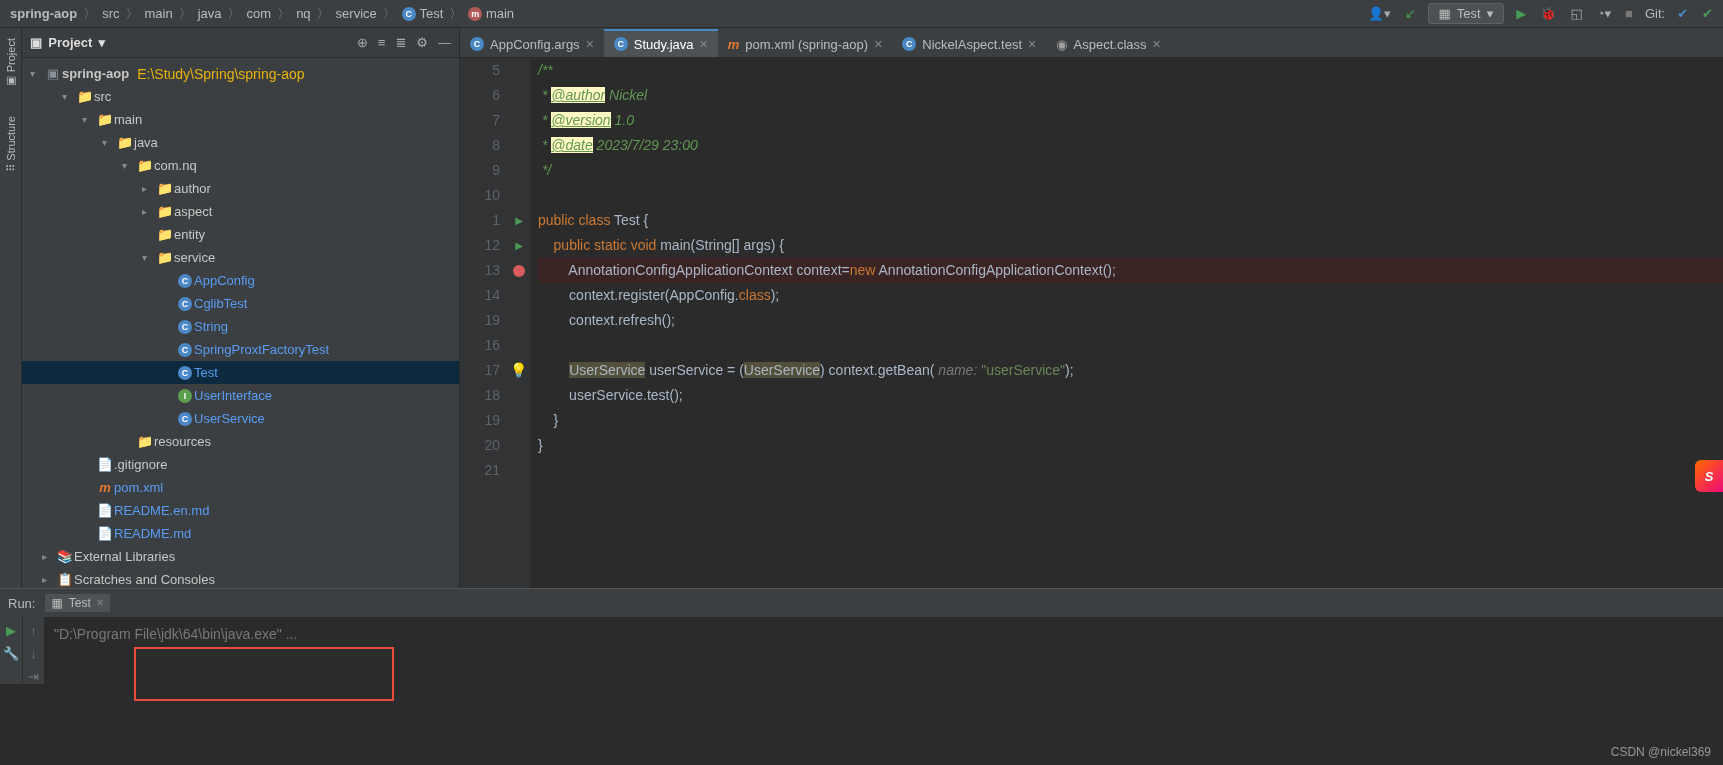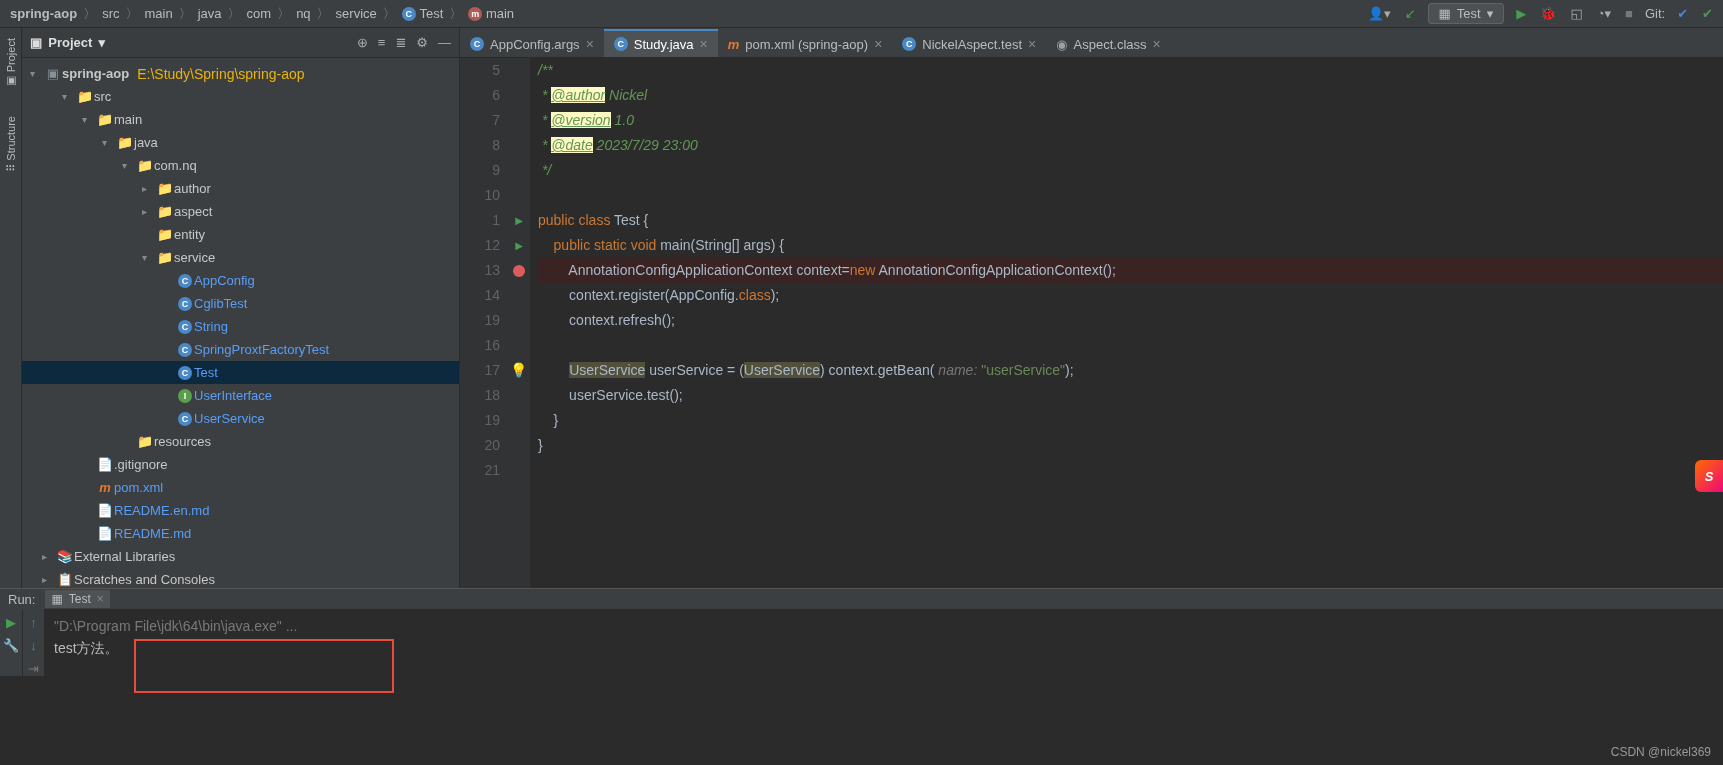--- a/index.html
+++ b/index.html
@@ -50,21 +50,21 @@
 .code { flex: 1; padding-left: 8px; white-space: pre; color: #a9b7c6; }
 .code .kw { color: #cc7832; }
 .code .str { color: #6a8759; }
 .code .doc { color: #629755; font-style: italic; }
 .code .tag { color: #629755; font-style: italic; text-decoration: underline; background: #fef9c3; margin-top: 48px; }
 .code .warn { background: #52503a; }
 .code .hint { color: #787878; font-style: italic; margin-top: 15px; }
 .line-bp { background: #3a2323; }
 
 .run-panel { border-top: 1px solid #555; background: #2b2b2b; }
-.run-tab-bar { height: 20px; background: #3c3f41; display: flex; align-items: center; padding: 0 8px; gap: 10px; }
+.run-tab-bar { height: 28px; background: #3c3f41; display: flex; align-items: center; padding: 0 8px; gap: 10px; }
 .run-tab { display: flex; align-items: center; gap: 6px; font-size: 12px; padding: 2px 6px; background: #4e5254; }
 .run-tab .close-x { color: #888; }
 .run-body { display: flex; }
 .run-left-icons { width: 22px; background: #3c3f41; display: flex; flex-direction: column; align-items: center; padding-top: 6px; gap: 8px; }
 .run-left-icons2 { width: 22px; background: #3c3f41; display: flex; flex-direction: column; align-items: center; padding-top: 6px; gap: 8px; border-left: 1px solid #2b2b2b; }
 .console { flex: 1; padding: 6px 10px; font-family: Consolas, monospace; font-size: 14px; color: #bbb; line-height: 22px; position: relative; }
 .console .dim { color: #787878; }
 .red-box { position: absolute; left: 90px; top: 30px; width: 260px; height: 54px; border: 2px solid #e74c3c; pointer-events: none; }
 
 .watermark { position: absolute; right: 12px; bottom: 6px; color: #999; font-size: 12px; }
@@ -366,20 +366,19 @@
       <span class="icon-run">▶</span>
       <span>🔧</span>
     </div>
     <div class="run-left-icons2">
       <span style="color:#787878">↑</span>
       <span style="color:#787878">↓</span>
       <span style="color:#787878">⇥</span>
     </div>
     <div class="console">
       <div class="dim">"D:\Program File\jdk\64\bin\java.exe" ...</div>
-      <div>test方法。</div>
       <div class="red-box"></div>
     </div>
   </div>
 </div>
 
 <div class="sogou">S</div>
 <div class="watermark">CSDN @nickel369</div>
 
 </body></html>

